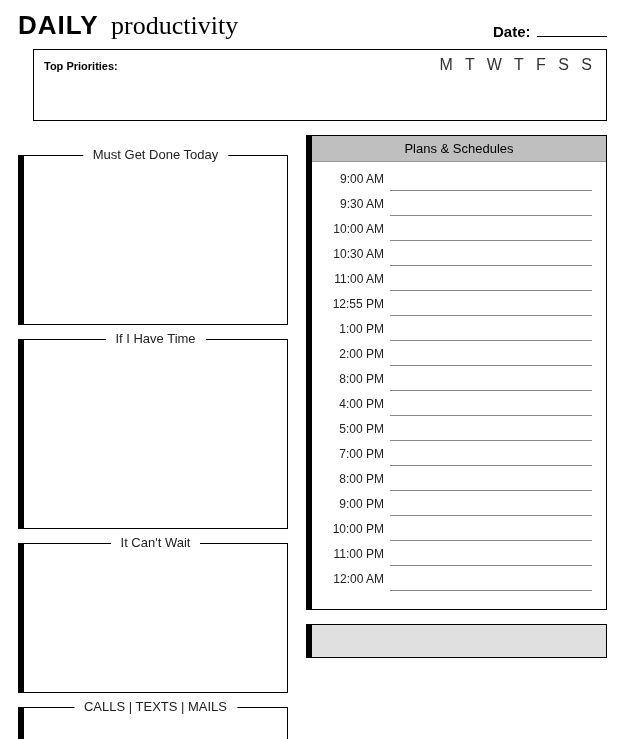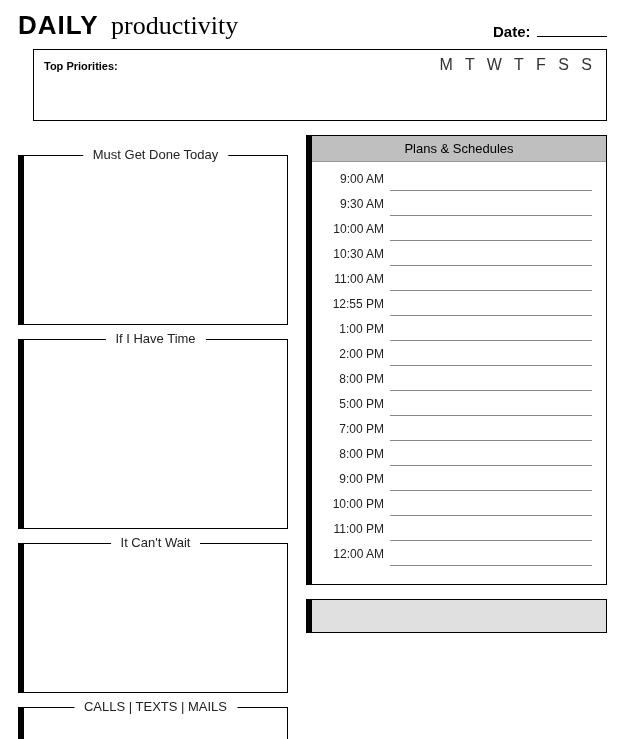--- a/index.html
+++ b/index.html
@@ -200,20 +200,24 @@
           </div>
           <div class="slot">
             <div class="slot-time">2:00 PM</div>
             <div class="slot-line"></div>
           </div>
           <div class="slot">
             <div class="slot-time">8:00 PM</div>
             <div class="slot-line"></div>
           </div>
           <div class="slot">
+            <div class="slot-time">4:00 PM</div>
+            <div class="slot-line"></div>
+          </div>
+          <div class="slot">
             <div class="slot-time">5:00 PM</div>
             <div class="slot-line"></div>
           </div>
           <div class="slot">
             <div class="slot-time">7:00 PM</div>
             <div class="slot-line"></div>
           </div>
           <div class="slot">
             <div class="slot-time">8:00 PM</div>
             <div class="slot-line"></div>

